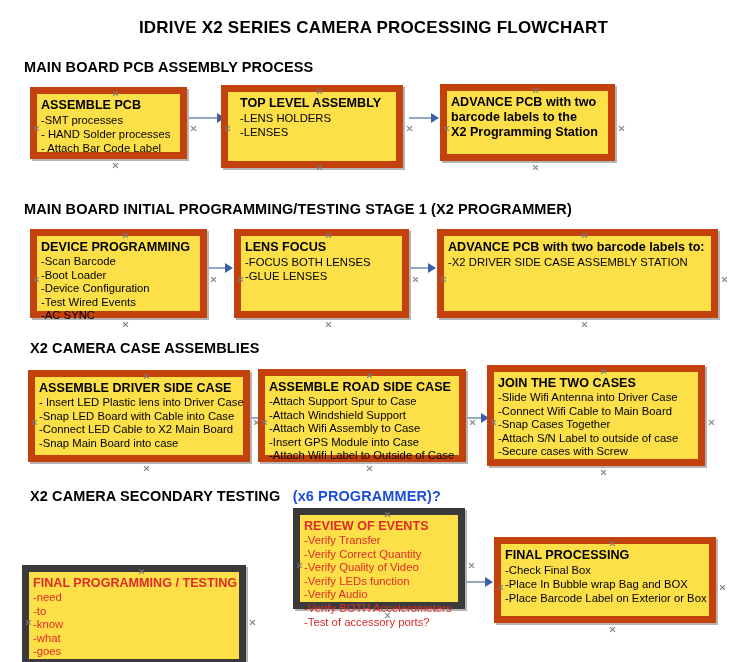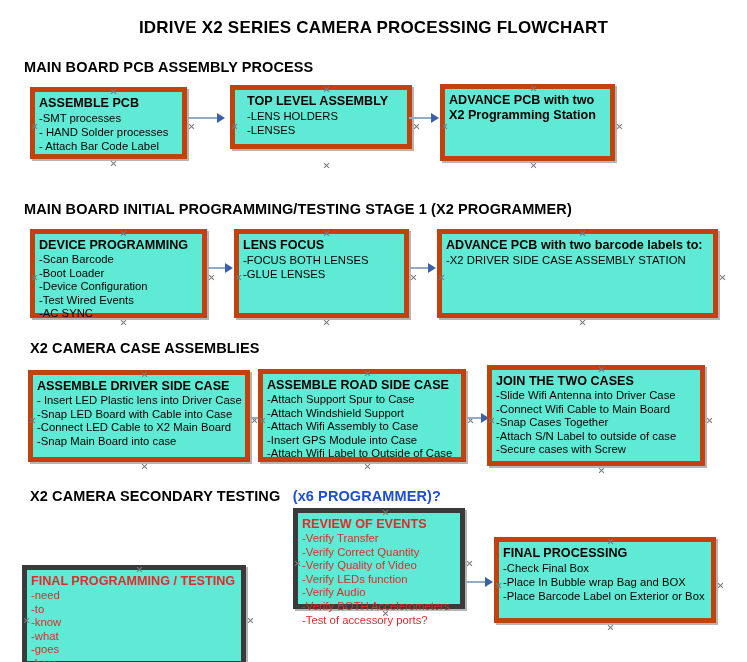--- a/index.html
+++ b/index.html
@@ -37,22 +37,22 @@
     white-space: nowrap;
     letter-spacing: 0.1px;
   }
   .section-header .suffix-red {
     color: #1d4ed8;
   }
 
   
   .flow-box {
     position: absolute;
-    background: #5eead4;
-    border: 5px solid #c2410c;
+    background: #fde047;
+    border: 7px solid #c2410c;
     box-sizing: border-box;
     box-shadow: 2px 2px 0 0 rgba(120,120,120,0.55);
     padding: 4px 4px 3px 4px;
     overflow: visible;
   }
   .flow-box.red-box {
     border-color: #3a3a3a;
   }
   .box-title {
     font-size: 12.6px;
@@ -135,37 +135,38 @@
   <span class="handle" style="left:-4px; top:31px;"></span>
   <span class="handle" style="left:75px; top:68px;"></span>
   <span class="handle" style="left:153px; top:31px;"></span>
 </div>
 
 <div class="connector" style="left:188px; top:113px; width:37px;">
   <span class="shaft"></span>
     <span class="head"></span>
 </div>
 
-<div class="flow-box" style="left:230px; top:85px; width:182px; height:64px;padding-left:12px;">
+<div class="flow-box" style="left:221px; top:85px; width:182px; height:83px;padding-left:12px;">
   <div class="box-title">TOP LEVEL ASSEMBLY</div>
   <div class="box-line">-LENS HOLDERS</div>
   <div class="box-line">-LENSES</div>
   <span class="handle" style="left:88px; top:-4px;"></span>
   <span class="handle" style="left:-4px; top:33px;"></span>
   <span class="handle" style="left:88px; top:72px;"></span>
   <span class="handle" style="left:178px; top:33px;"></span>
 </div>
 
 <div class="connector" style="left:409px; top:113px; width:30px;">
   <span class="shaft"></span>
     <span class="head"></span>
 </div>
 
 <div class="flow-box" style="left:440px; top:84px; width:175px; height:77px;">
   <div class="box-title">ADVANCE PCB with two</div>
+  <div class="box-title">barcode labels to the</div>
   <div class="box-title"> X2 Programming Station</div>
   <span class="handle" style="left:85px; top:-4px;"></span>
   <span class="handle" style="left:-4px; top:34px;"></span>
   <span class="handle" style="left:85px; top:73px;"></span>
   <span class="handle" style="left:171px; top:34px;"></span>
 </div>
 
 <div class="section-header" style="left:24px; top:201px;">
   <span>MAIN BOARD INITIAL PROGRAMMING/TESTING STAGE 1 (X2 PROGRAMMER)</span>
 </div>

